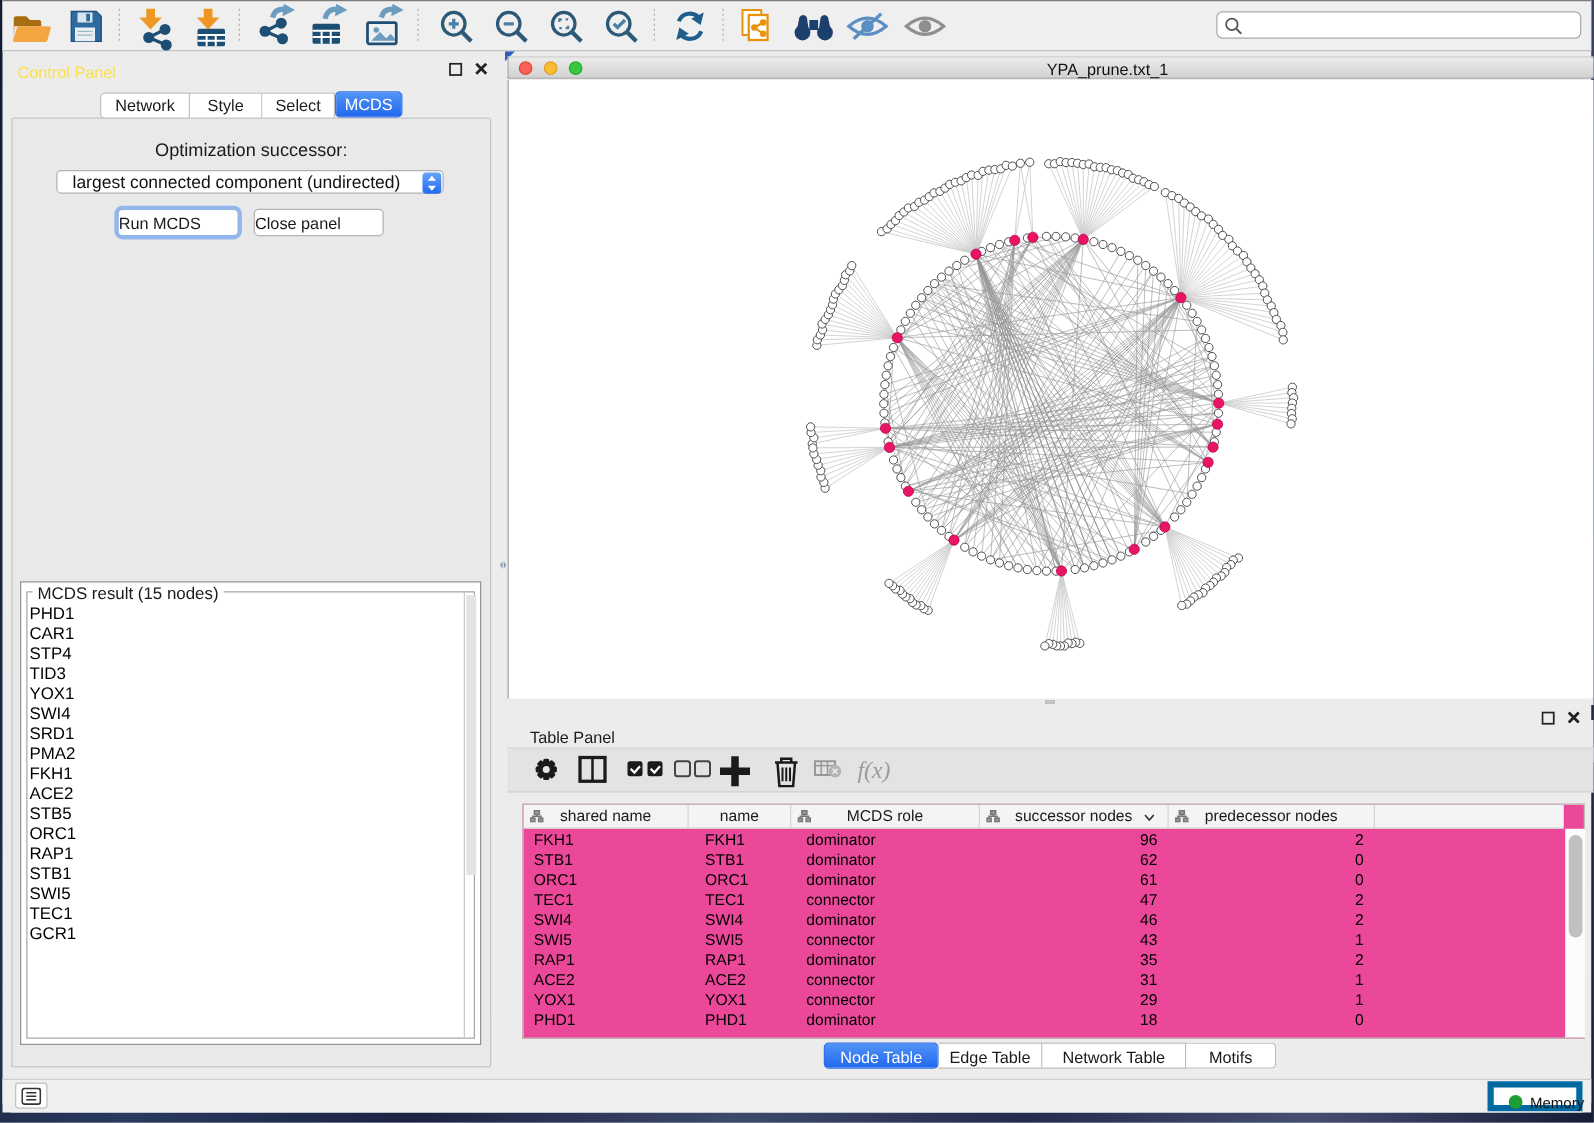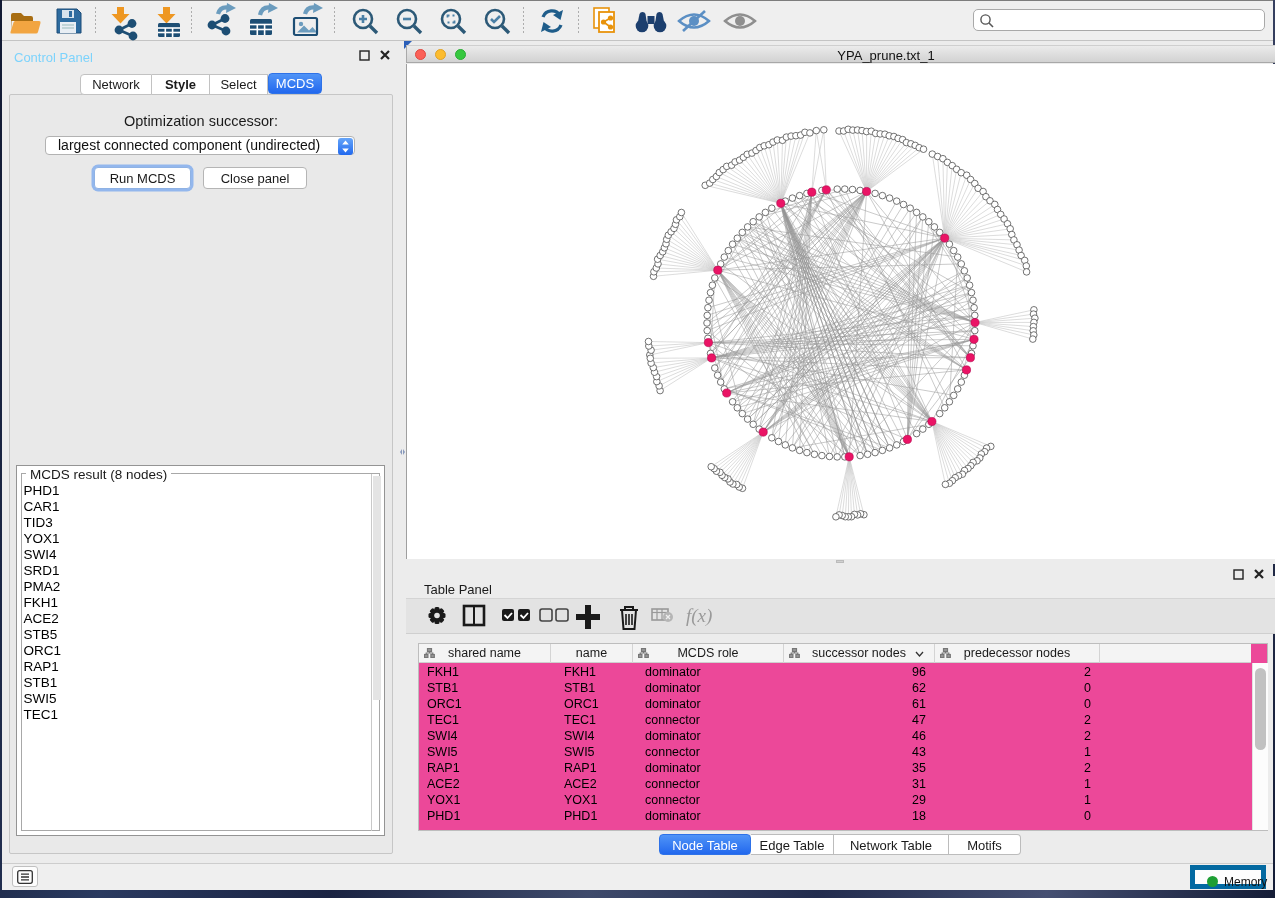--- a/index.html
+++ b/index.html
@@ -10,32 +10,32 @@
 .abs { position:absolute; }
 #win { position:absolute; left:2px; top:0; width:1271px; height:890px; background:#ececec;
   border-bottom-left-radius:8px; border-bottom-right-radius:8px; overflow:hidden; }
 #toolbar { position:absolute; left:2px; top:0; width:1271px; height:41px; background:#efefef;
   border-top:1px solid #7d7d7d; border-bottom:1px solid #c4c4c4; }
 .tsep { position:absolute; top:7px; height:27px; width:1px;
   background-image:linear-gradient(#adadad 40%, rgba(0,0,0,0) 0%);
   background-size:1px 4px; }
 #searchbox { position:absolute; left:973px; top:9px; width:292px; height:22px; background:#fff;
   border:1px solid #a9a9a9; border-radius:5px; }
-#ctrl-title { position:absolute; left:14px; top:50px; font-size:13px; color:#7dd3fc; }
+#ctrl-title { position:absolute; left:14px; top:50px; font-size:13px; color:#fde047; }
 #tabpanel { position:absolute; left:9px; top:94px; width:384px; height:760px; background:#e9e9e9;
   border:1px solid #c6c6c6; border-radius:2px; }
 .tabw { position:absolute; height:21px; background:#fff; border:1px solid #c2c2c2; font-size:13px;
   color:#1a1a1a; text-align:center; line-height:20px; }
 #optlabel { position:absolute; left:9px; top:113px; width:384px; text-align:center; font-size:14.5px; color:#1a1a1a; }
 #combo { position:absolute; left:45px; top:136px; width:310px; height:19px; background:#fff;
   border:1px solid #b2b2b2; border-radius:4px; font-size:14px; color:#111; line-height:17px; padding-left:12px; }
 #combocap { position:absolute; right:1px; top:1px; width:15px; height:17px; border-radius:3px;
   background:linear-gradient(#66a5f9,#2169ee); }
 .btn { position:absolute; height:22px; background:#fff; border:1px solid #b5b5b5; border-radius:4px;
-  font-size:13px; color:#1a1a1a; text-align:center; line-height:21px; }
+  font-size:13px; color:#1a1a1a; text-align:left; line-height:21px; }
 #fieldwrap { position:absolute; left:16px; top:465px; width:369px; height:371px; background:#fff; border:1px solid #949494; }
 #fieldborder { position:absolute; left:21px; top:473px; width:359px; height:358px; border:1px solid #a8a8a8; }
 #fslegend { position:absolute; left:26px; top:467px; font-size:13.5px; color:#1a1a1a; background:#fff; padding:0 4px; }
 #mcdslist { position:absolute; left:16px; top:483px; width:350px; }
 #mcdslist div { font-size:13.5px; color:#000; line-height:16px; padding-left:7.5px; }
 #listline { position:absolute; left:371px; top:474px; width:1px; height:357px; background:#c9c9c9; }
 #listthumb { position:absolute; left:372.5px; top:476px; width:8px; height:224px; background:#e4e4e4; }
 #nettitle { position:absolute; left:406px; top:45px; width:869px; height:18px;
   background:linear-gradient(#ebebeb,#d2d2d2); border-bottom:1px solid #a8a8a8; border-left:1px solid #a9a9a9; border-top:1px solid #cfcfcf;}
 .tl { width:11px; height:11px; border-radius:50%; position:absolute; top:2.5px; }
@@ -189,50 +189,52 @@
     <line x1="10" y1="10" x2="14" y2="14" stroke-width="1.6"></line>
   </svg>
 
 <div id="ctrl-title">Control Panel</div>
 <svg class="abs" style="left:359px;top:50px" width="32" height="12" viewBox="0 0 32 12">
 <rect x="1" y="1" width="9" height="9" fill="none" stroke="#222" stroke-width="1.4"></rect>
 <path d="M22 1 L30 9 M30 1 L22 9" stroke="#222" stroke-width="2.2"></path>
   </svg>
 <div id="tabpanel"></div>
 <div class="tabw" style="left:80px;top:74px;width:72px;border-top-left-radius:4px;border-bottom-left-radius:4px;">Network</div>
-<div class="tabw" style="left:152px;top:74px;width:58px;border-left:none;font-weight:bold;">Style</div>
+<div class="tabw" style="left:152px;top:74px;width:58px;border-left:none;">Style</div>
 <div class="tabw" style="left:210px;top:74px;width:58px;border-left:none;">Select</div>
 <div class="tabw" style="left:268px;top:73px;width:54px;background:linear-gradient(#5094f7,#2268ee);color:#fff;border-color:#2e72e8;border-radius:4px;">MCDS</div>
 <div id="optlabel">Optimization successor:</div>
 <div id="combo">largest connected component (undirected)<div id="combocap">
 <svg width="15" height="17" viewBox="0 0 15 17">
         <path d="M7.5 2.5 L10.8 6.5 H4.2 z M7.5 14.5 L10.8 10.5 H4.2 z" fill="#fff"></path>
       </svg>
 </div></div>
 <div class="btn" style="left:94px;top:167px;width:97px;box-shadow:0 0 0 2.5px rgba(125,170,238,.8);border-color:#8fb2e4;">Run MCDS</div>
 <div class="btn" style="left:203px;top:167px;width:104px;">Close panel</div>
 <div id="fieldwrap"></div>
 <div id="fieldborder"></div>
-<div id="fslegend">MCDS result (8 nodes)</div>
+<div id="fslegend">MCDS result (15 nodes)</div>
 <div id="mcdslist">
     <div>PHD1</div>
     <div>CAR1</div>
+    <div>STP4</div>
     <div>TID3</div>
     <div>YOX1</div>
     <div>SWI4</div>
     <div>SRD1</div>
     <div>PMA2</div>
     <div>FKH1</div>
     <div>ACE2</div>
     <div>STB5</div>
     <div>ORC1</div>
     <div>RAP1</div>
     <div>STB1</div>
     <div>SWI5</div>
     <div>TEC1</div>
+    <div>GCR1</div>
   </div>
 <div id="listline"></div>
 <div id="listthumb"></div>
 <svg class="abs" style="left:404px;top:41px" width="8" height="8">
     <path d="M0 8 V0 H8 z" fill="#2b5fb8"></path>
   </svg>
 <div id="nettitle">
  <div class="tl" style="left:8px;background:#fb6057;border:1px solid #df4840;"></div>
  <div class="tl" style="left:28px;background:#fcbc2f;border:1px solid #dfa227;"></div>
  <div class="tl" style="left:48px;background:#36c83f;border:1px solid #2aab35;"></div>

